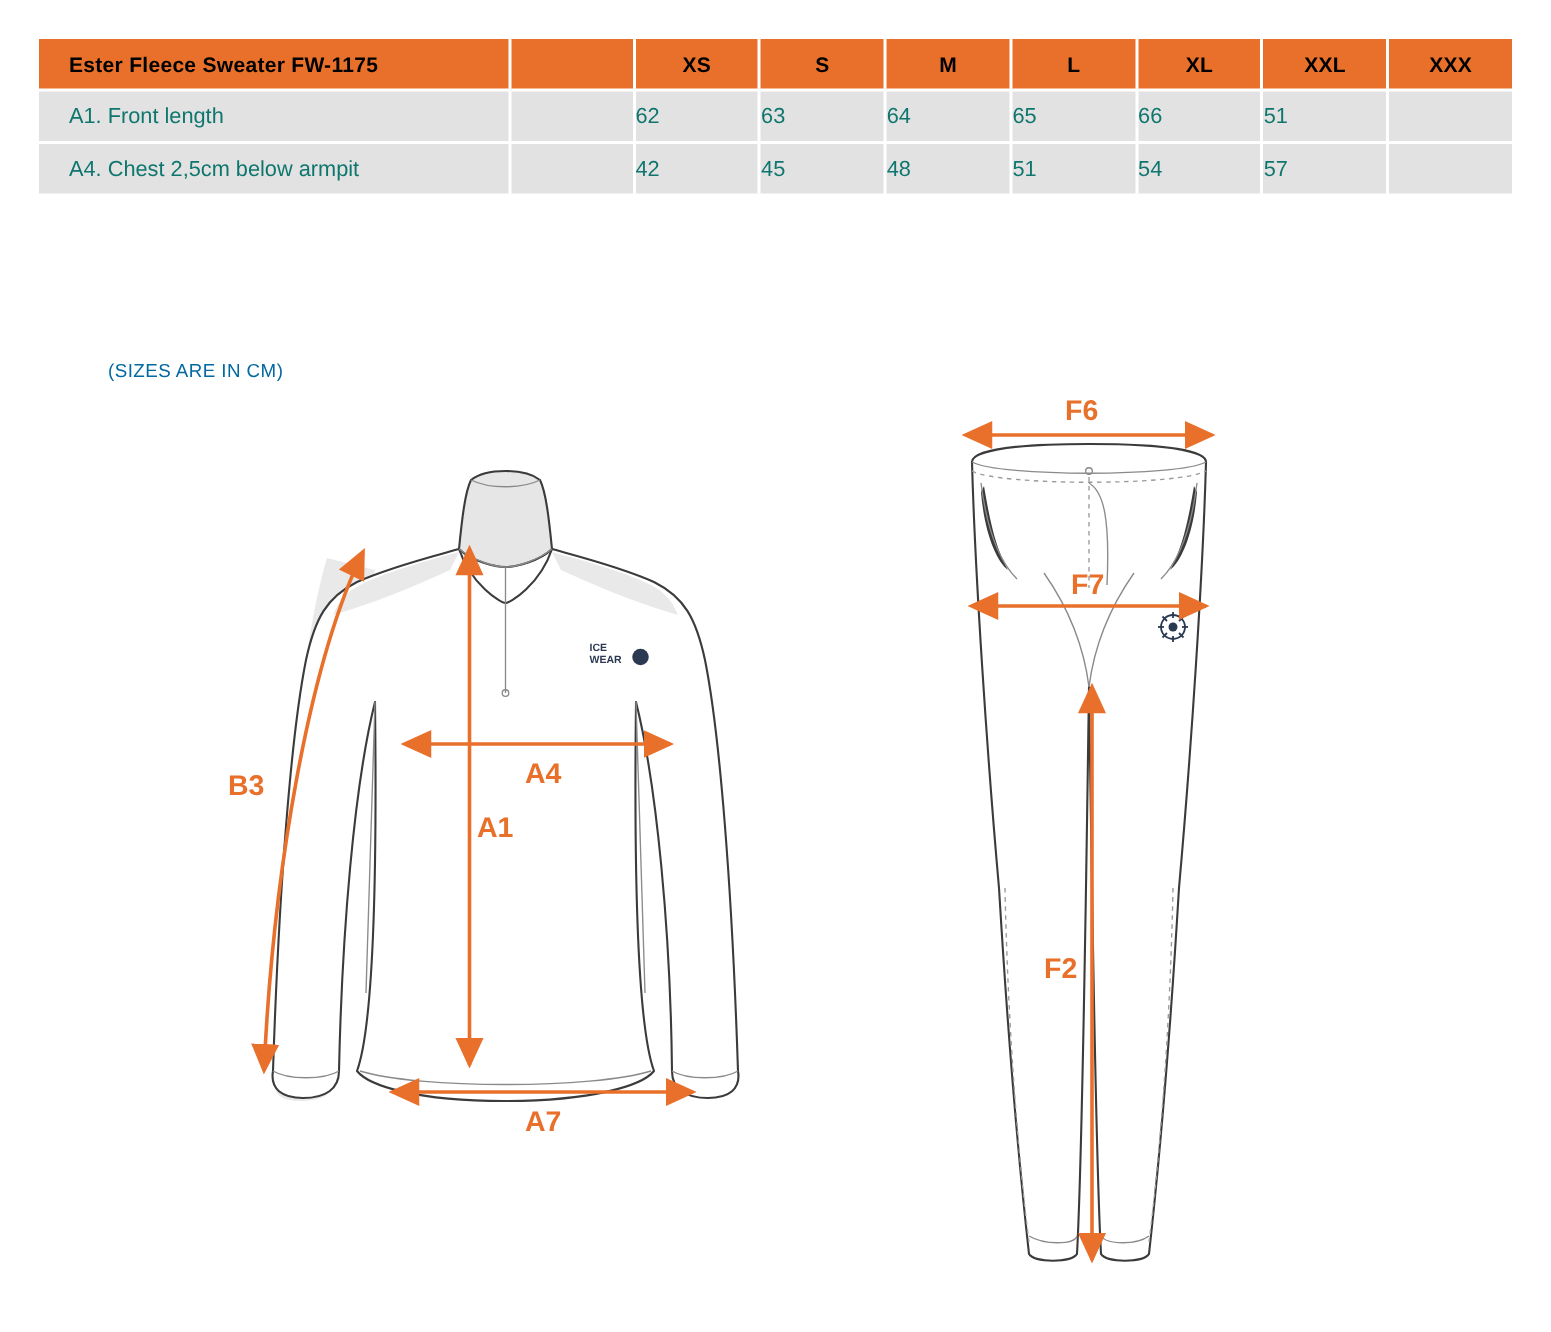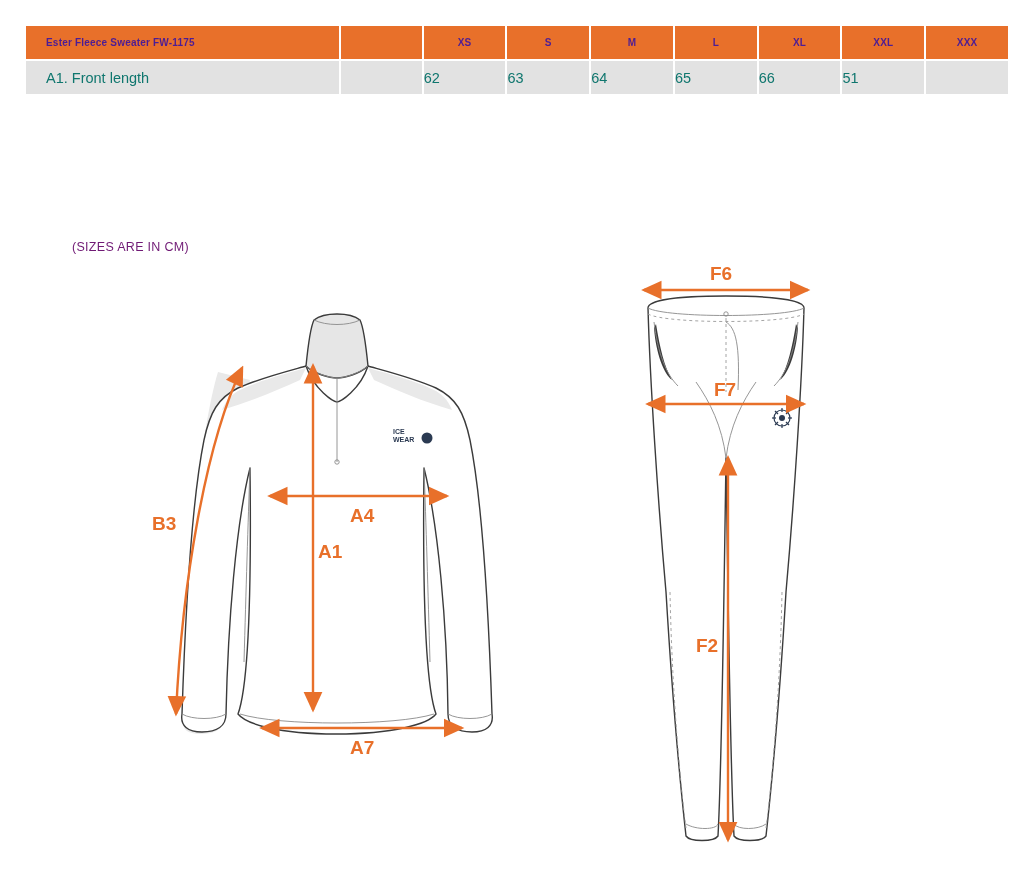--- a/index.html
+++ b/index.html
@@ -36,22 +36,22 @@
   table.size-table th,
   table.size-table td {
     border: 2px solid #ffffff;
     height: 33px;
     font-size: 14px;
     font-weight: bold;
     padding: 0;
   }
   table.size-table thead th {
     background: #e8702a;
-    color: #4c1d95;
-    font-size: 10px;
+    color: #000000;
+    font-size: 14px;
     letter-spacing: 0.2px;
   }
   table.size-table thead th.title-cell {
     text-align: left;
     padding-left: 20px;
     width: 290px;
   }
   table.size-table thead th.blank-cell {
     width: 80px;
   }
@@ -68,21 +68,21 @@
     padding-left: 20px;
     font-size: 14.5px;
   }
   table.size-table tbody td.val {
     font-size: 14.5px;
   }
   .units-note {
     position: absolute;
     left: 72px;
     top: 240px;
-    color: #701a75;
+    color: #0369a1;
     font-size: 12.5px;
     letter-spacing: 0.3px;
   }
 
   
   .figure {
     position: absolute;
   }
   #sweater-figure {
     left: 110px;
@@ -167,20 +167,31 @@
           <td class="row-label">A1. Front length</td>
           <td class="val"></td>
           <td class="val">62</td>
           <td class="val">63</td>
           <td class="val">64</td>
           <td class="val">65</td>
           <td class="val">66</td>
           <td class="val">51</td>
           <td class="val"></td>
         </tr>
+        <tr>
+          <td class="row-label">A4. Chest 2,5cm below armpit</td>
+          <td class="val"></td>
+          <td class="val">42</td>
+          <td class="val">45</td>
+          <td class="val">48</td>
+          <td class="val">51</td>
+          <td class="val">54</td>
+          <td class="val">57</td>
+          <td class="val"></td>
+        </tr>
       </tbody>
     </table>
   </div>
 
   <div class="units-note">(SIZES ARE IN CM)</div>
 
   <div class="figure" id="sweater-figure">
     <svg width="470" height="600" viewBox="0 0 470 600" xmlns="http://www.w3.org/2000/svg">
       <defs>
         <marker id="arrHead" markerWidth="9" markerHeight="9" refX="7.5" refY="4.5" orient="auto">

